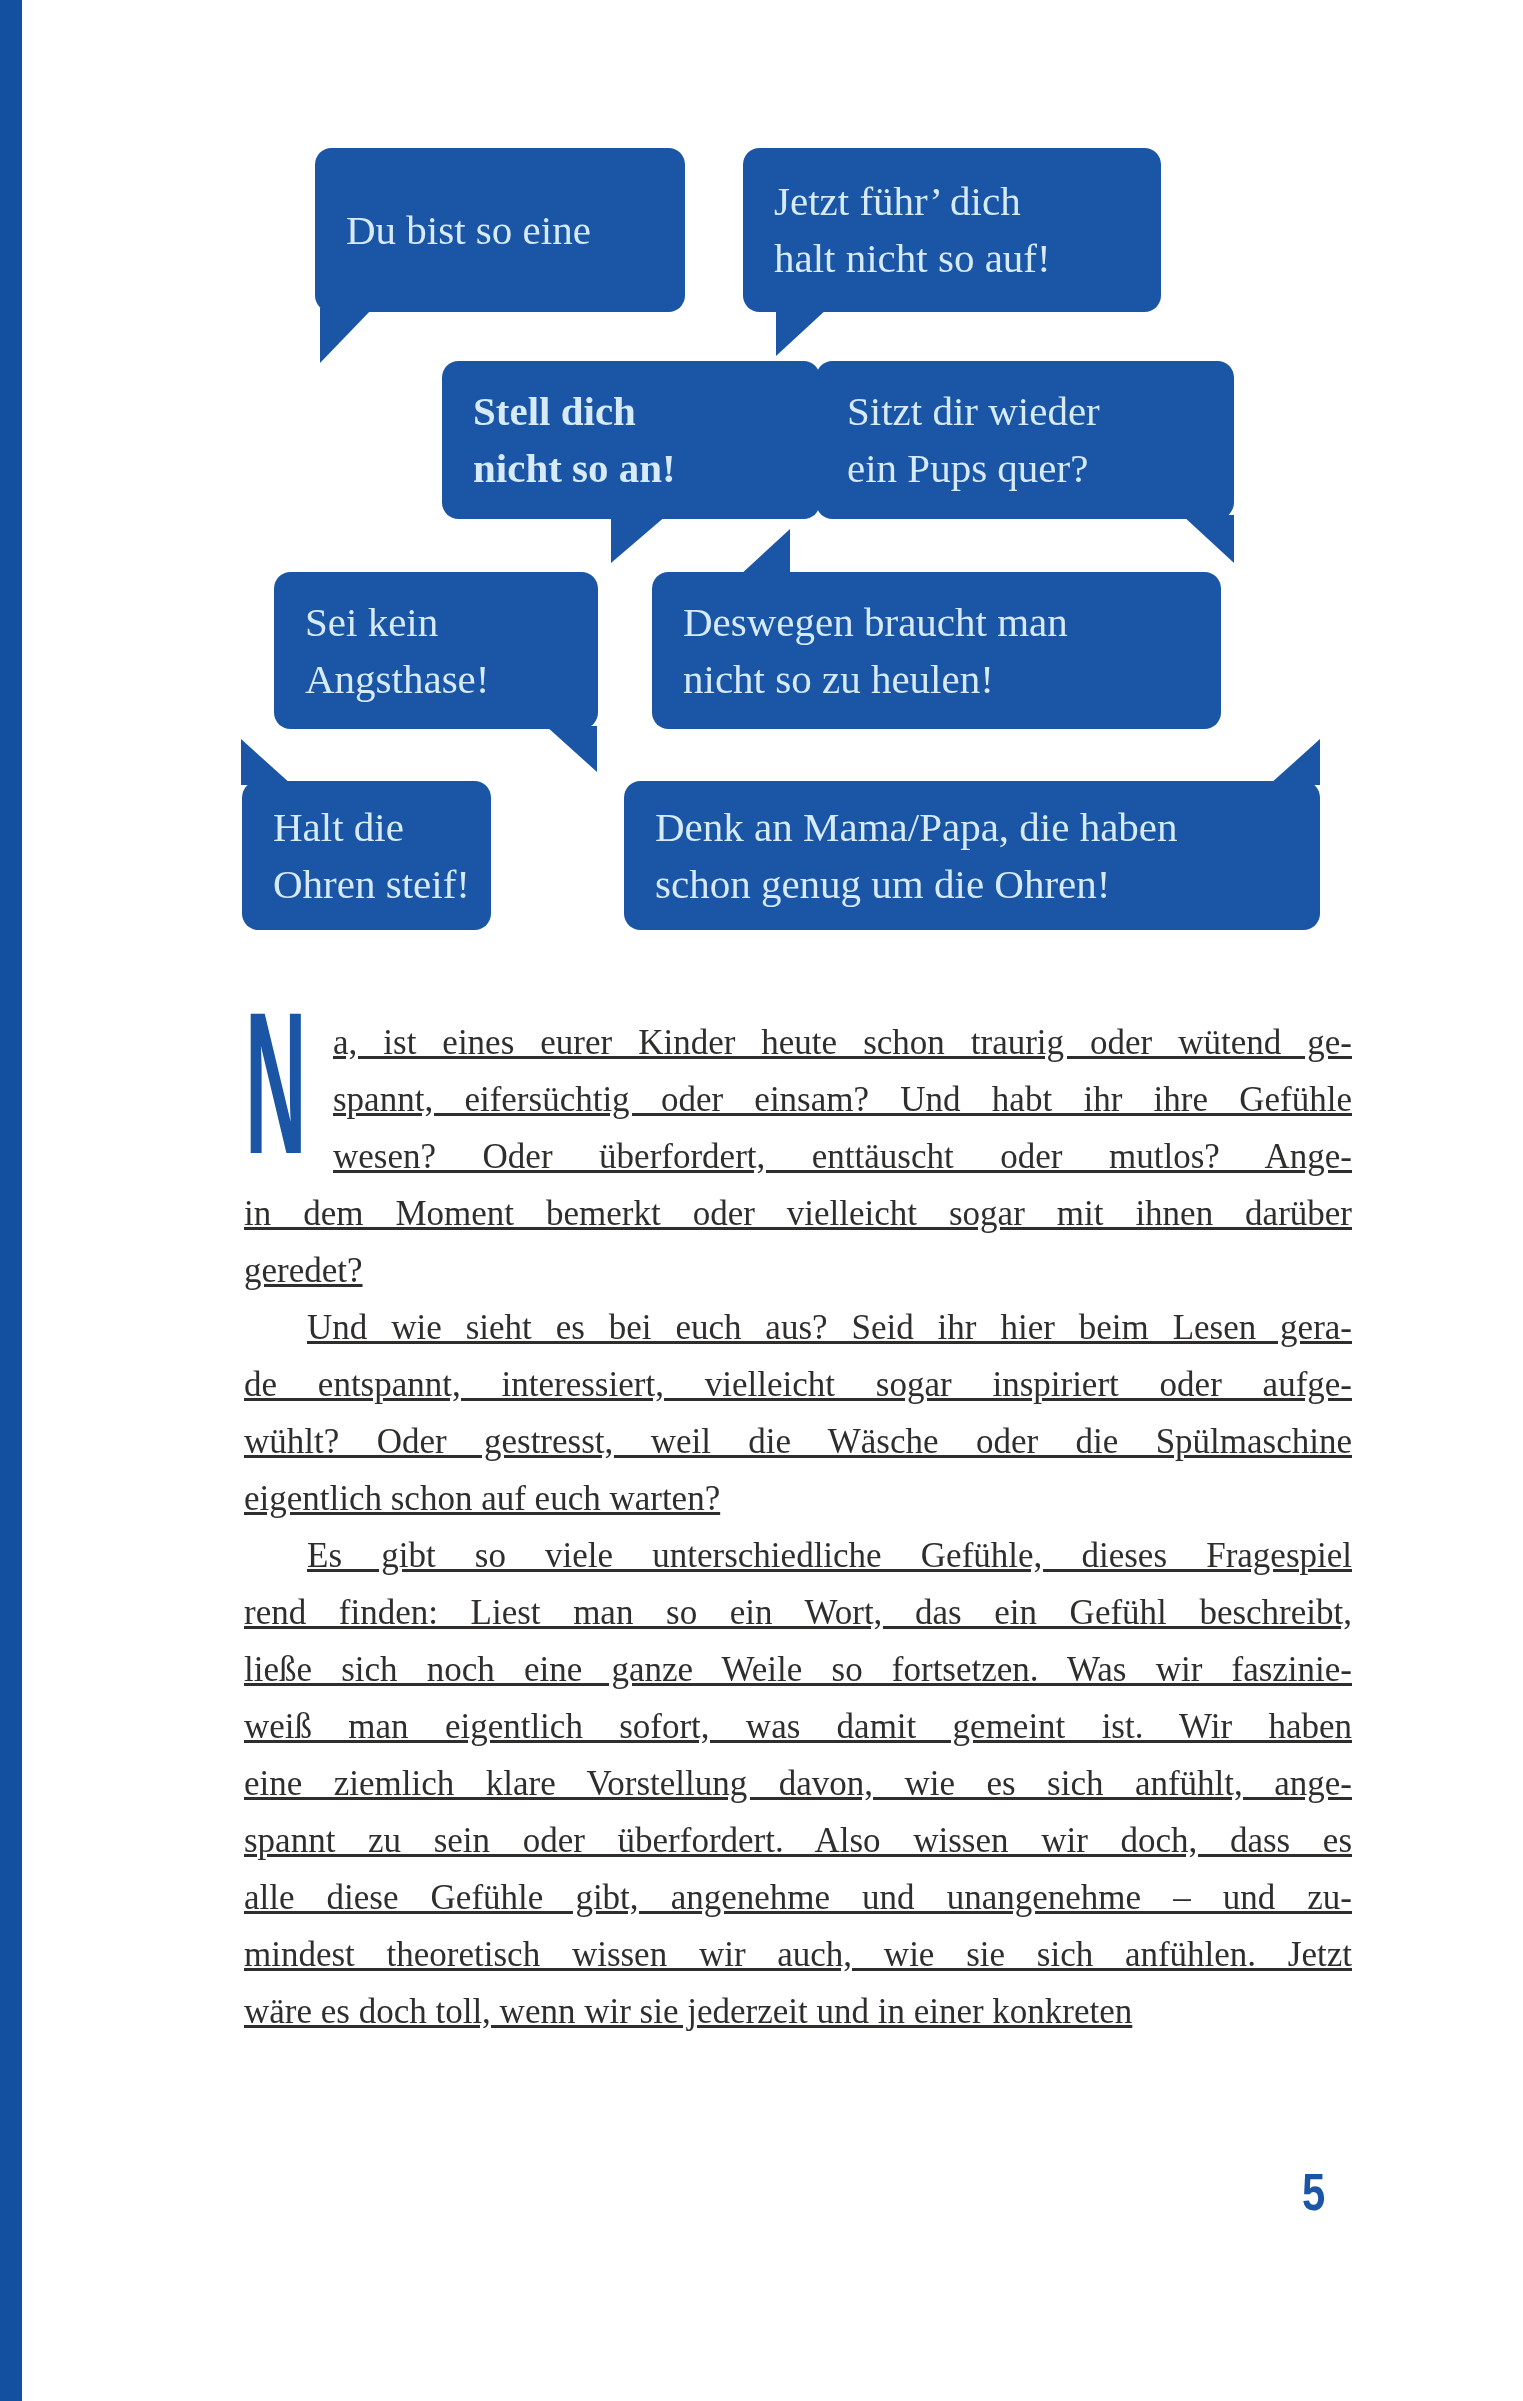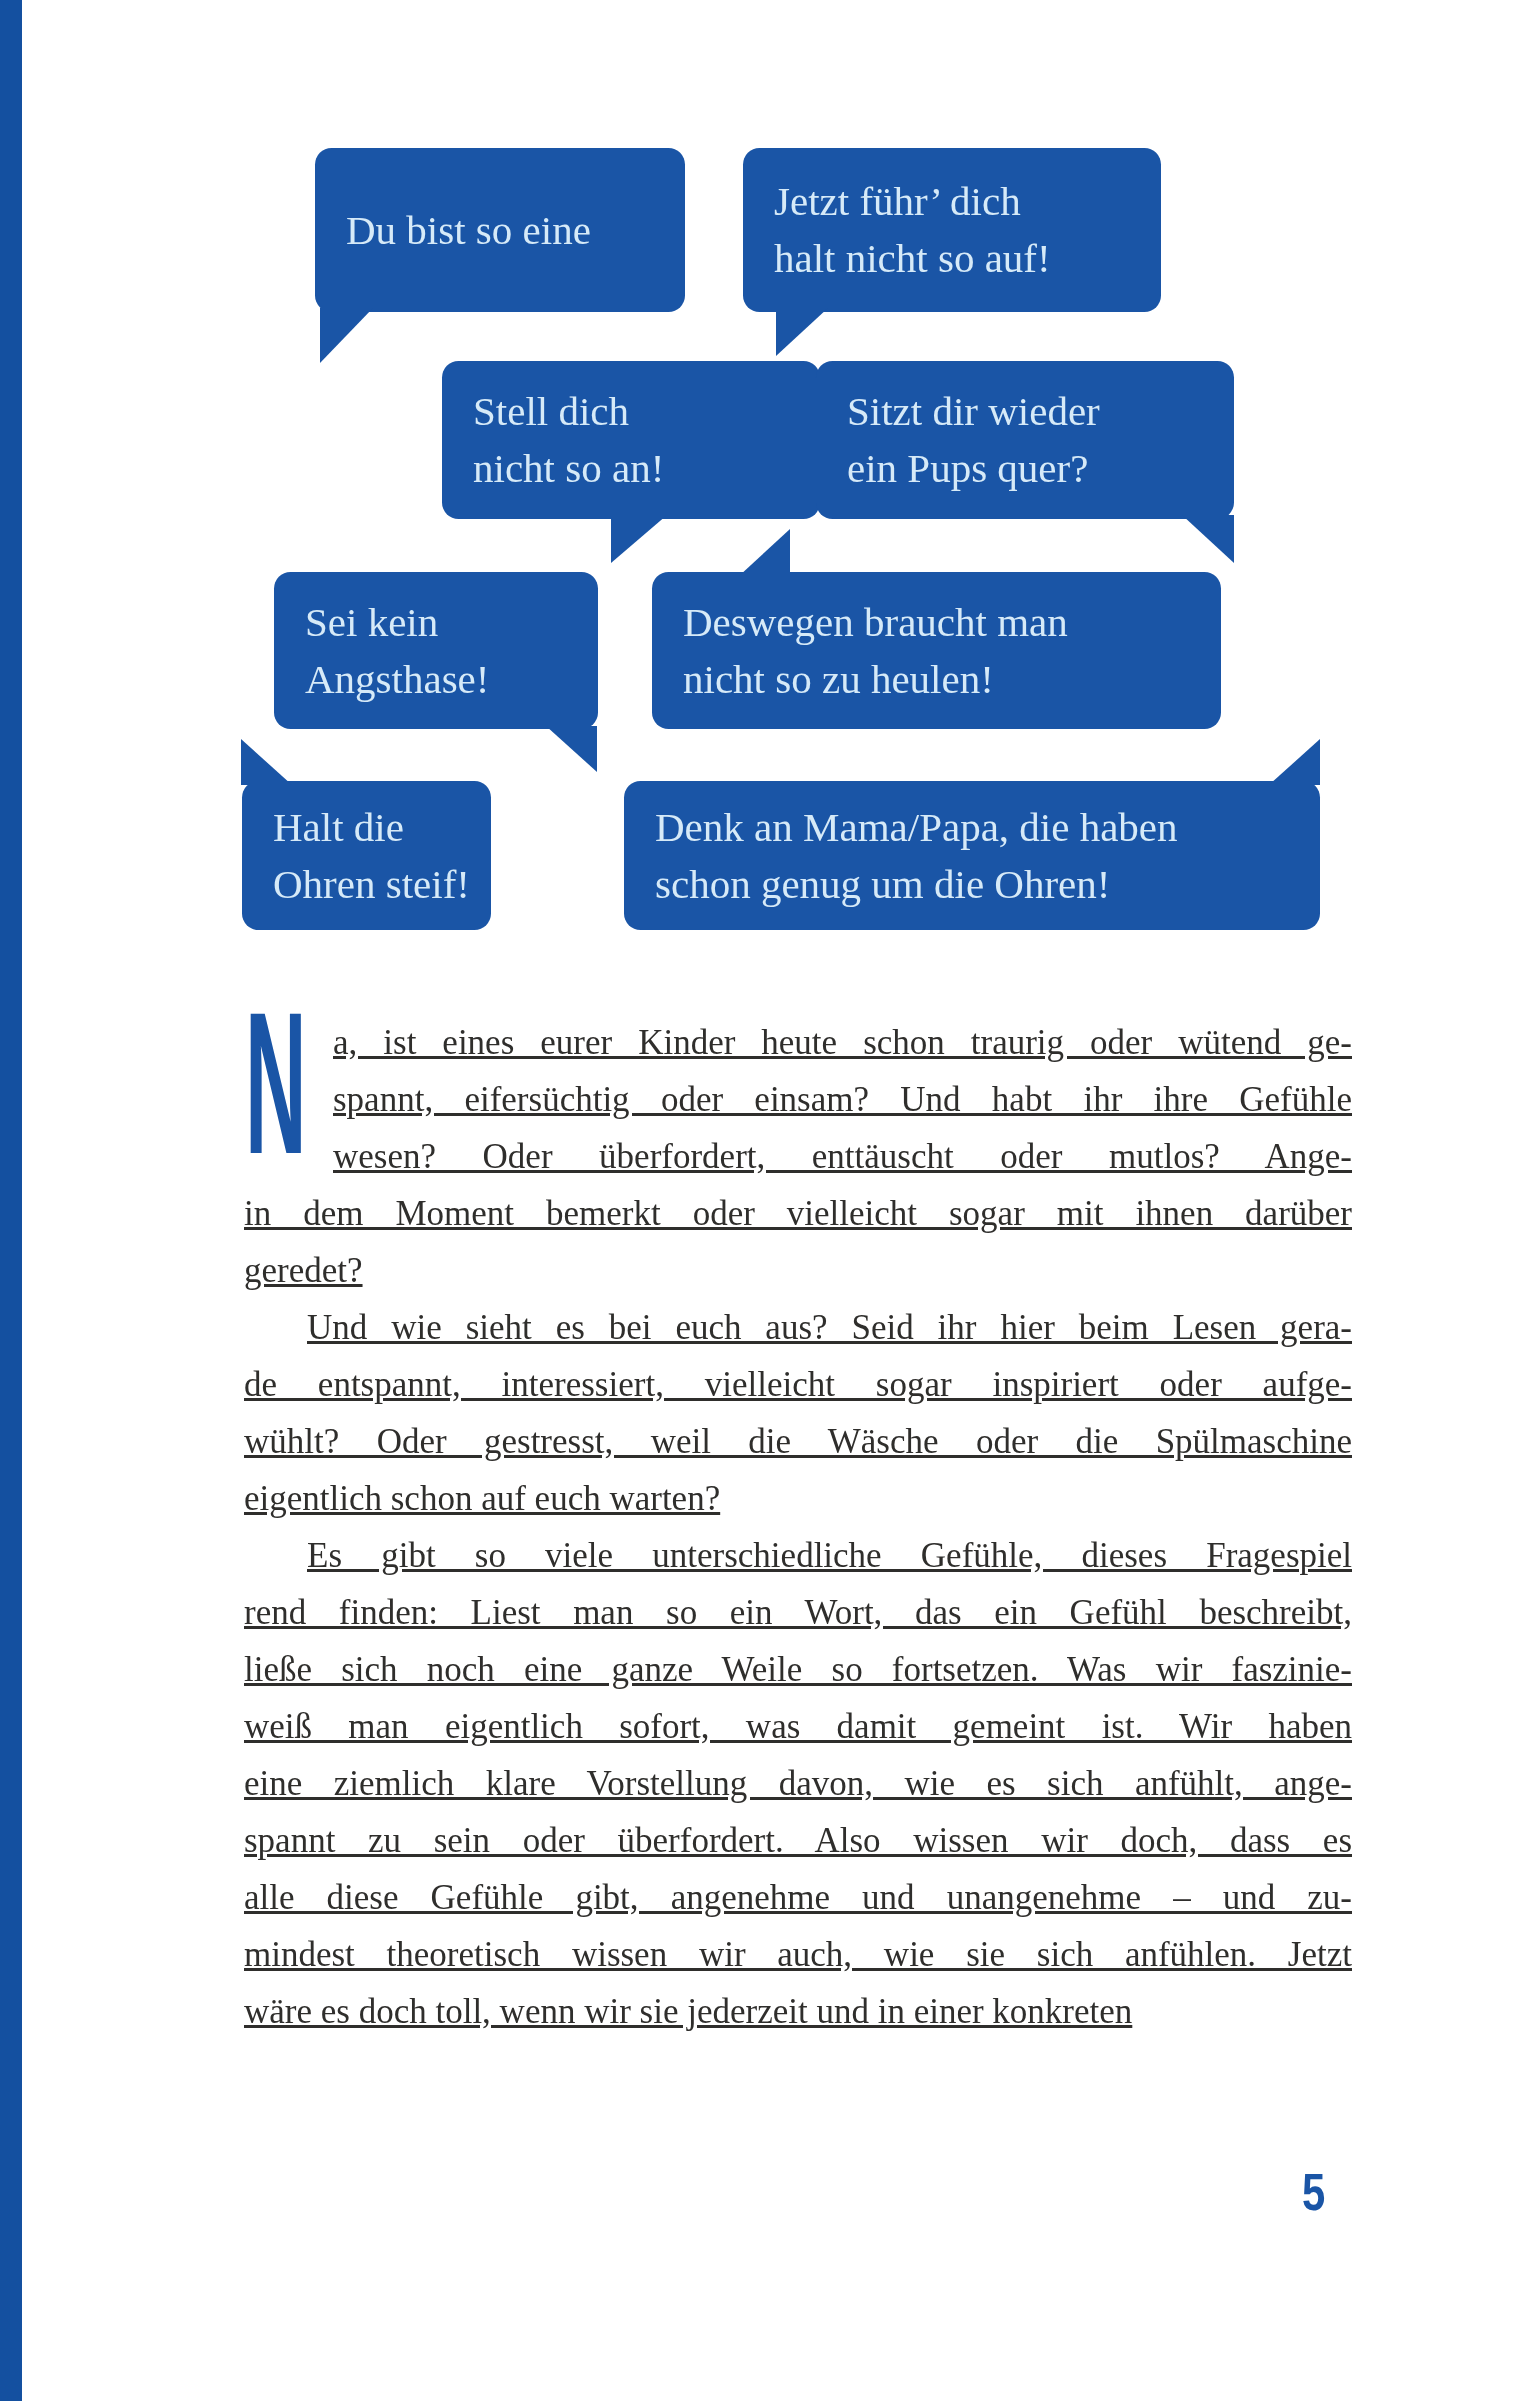--- a/index.html
+++ b/index.html
@@ -44,21 +44,21 @@
     <div class="bline">Du bist so eine</div>
   </div>
   <div class="tail bl" style="left:320px;top:308px;width:53px;height:55px;"></div>
 
   <div class="bubble" style="left:743px;top:148px;width:418px;height:164px;">
     <div class="bline">Jetzt führ’ dich</div>
     <div class="bline">halt nicht so auf!</div>
   </div>
   <div class="tail bl" style="left:776px;top:308px;width:52px;height:48px;"></div>
 
-  <div class="bubble" style="left:442px;top:361px;width:378px;height:158px;">
+  <div class="bubble" style="left:442px;top:361px;width:378px;height:158px;font-weight:bold;">
     <div class="bline">Stell dich</div>
     <div class="bline">nicht so an!</div>
   </div>
   <div class="tail bl" style="left:611px;top:515px;width:56px;height:48px;"></div>
 
   <div class="bubble" style="left:816px;top:361px;width:418px;height:158px;">
     <div class="bline">Sitzt dir wieder</div>
     <div class="bline">ein Pups quer?</div>
   </div>
   <div class="tail br" style="left:1182px;top:515px;width:52px;height:48px;"></div>

